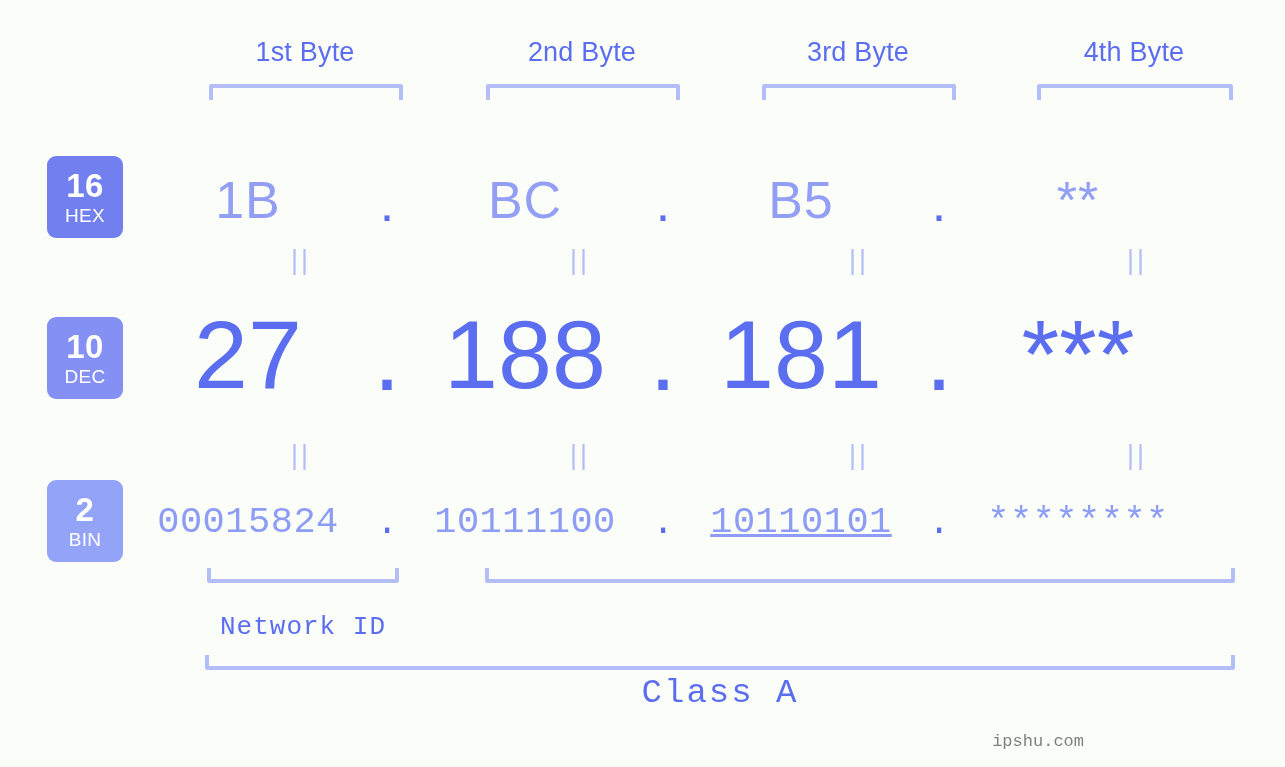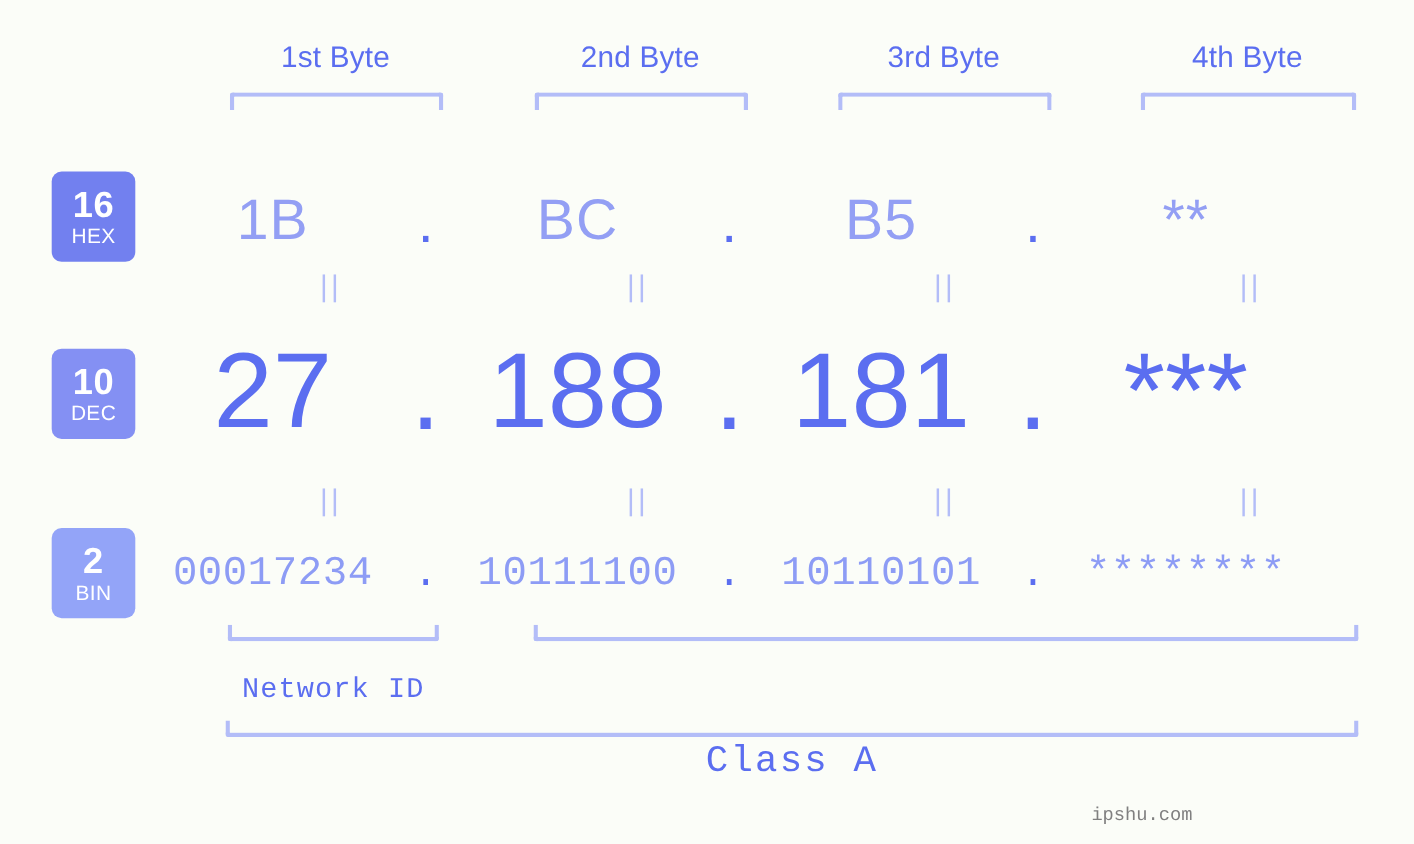--- a/index.html
+++ b/index.html
@@ -261,25 +261,25 @@
     <div class="sep" style="width:82px;">.</div>
     <div class="cell" style="width:196px;">***</div>
   </div>
 
   <div class="eq" style="left:288px;top:442px;">||</div>
   <div class="eq" style="left:567px;top:442px;">||</div>
   <div class="eq" style="left:846px;top:442px;">||</div>
   <div class="eq" style="left:1124px;top:442px;">||</div>
 
   <div class="row" id="row-bin">
-    <div class="cell" style="width:196px;">00017234</div>
+    <div class="cell" style="width:196px;">00015824</div>
     <div class="sep" style="width:82px;">.</div>
     <div class="cell" style="width:194px;">10111100</div>
     <div class="sep" style="width:82px;">.</div>
-    <div class="cell" style="width:194px;">10110101</div>
+    <div class="cell" style="width:194px;text-decoration:underline;">10110101</div>
     <div class="sep" style="width:82px;">.</div>
     <div class="cell" style="width:196px;">********</div>
   </div>
 
   <div class="bot-bracket" style="left:207px;top:568px;width:192px;"></div>
   <div class="bot-bracket" style="left:485px;top:568px;width:750px;"></div>
 
   <div class="id-label" style="left:207px;top:612px;width:192px;">Network ID</div>
 
   <div id="class-bracket"></div>

